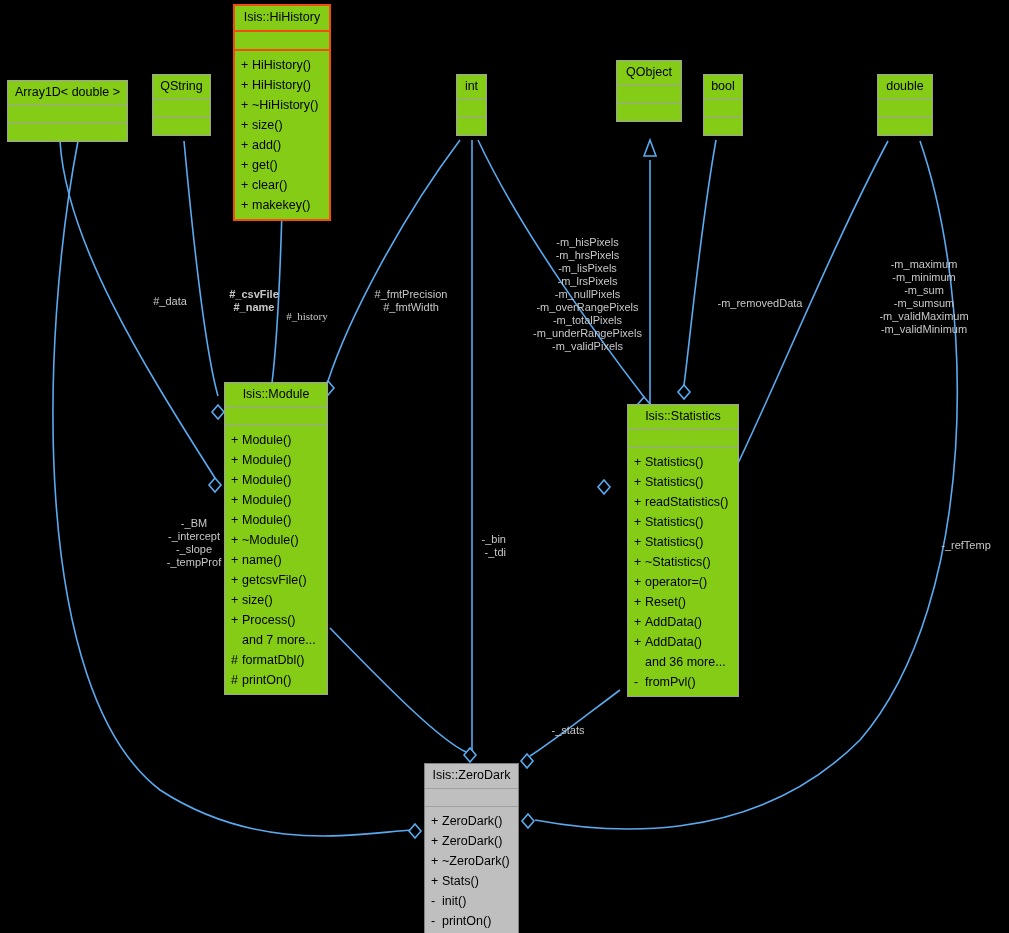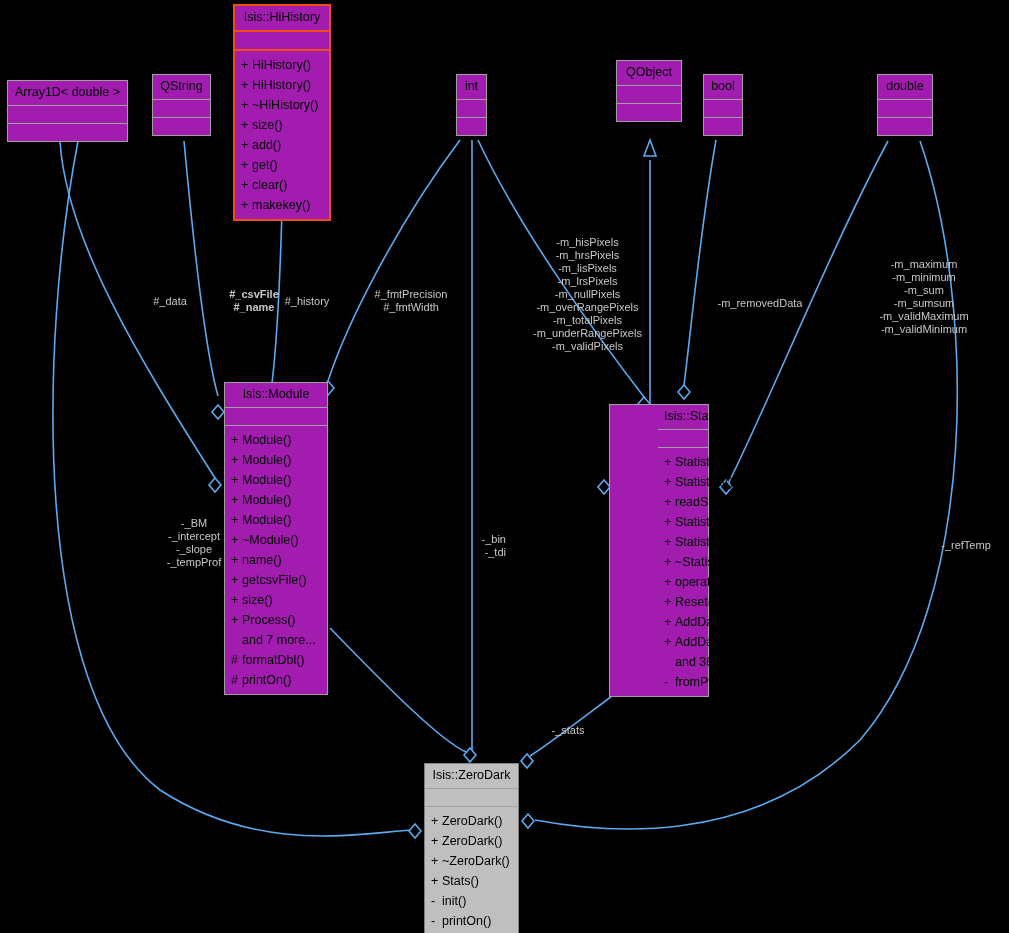--- a/index.html
+++ b/index.html
@@ -20,21 +20,21 @@
     left: 0;
     top: 0;
     width: 1009px;
     height: 933px;
     pointer-events: none;
   }
   .umlbox {
     position: absolute;
     box-sizing: border-box;
     border: 1px solid #a0a0a0;
-    background: #a21caf;
+    background: #84cc16;
     color: #000000;
     font-size: 12.5px;
     line-height: 1;
   }
   .umlbox.highlight {
     border: 2px solid #f24c12;
   }
   .umlbox.shaded {
     background: #bfbfbf;
     border: 1px solid #808080;
@@ -216,21 +216,21 @@
         <div class="member"><span class="vis">+</span><span>name()</span></div>
         <div class="member"><span class="vis">+</span><span>getcsvFile()</span></div>
         <div class="member"><span class="vis">+</span><span>size()</span></div>
         <div class="member"><span class="vis">+</span><span>Process()</span></div>
         <div class="member"><span class="vis"></span><span>and 7 more...</span></div>
         <div class="member"><span class="vis">#</span><span>formatDbl()</span></div>
         <div class="member"><span class="vis">#</span><span>printOn()</span></div>
       </div>
   </div>
 
-  <div class="umlbox" style="left:609px; top:404px; width:100px;padding-left:48px;">
+  <div class="umlbox" style="left:627px; top:404px; width:112px;">
     <div class="title">Isis::Statistics</div>
     <div class="sep"></div>
     <div class="attrs"></div>
     <div class="sep"></div>
     <div class="ops">
         <div class="member"><span class="vis">+</span><span>Statistics()</span></div>
         <div class="member"><span class="vis">+</span><span>Statistics()</span></div>
         <div class="member"><span class="vis">+</span><span>readStatistics()</span></div>
         <div class="member"><span class="vis">+</span><span>Statistics()</span></div>
         <div class="member"><span class="vis">+</span><span>Statistics()</span></div>
@@ -257,21 +257,21 @@
         <div class="member"><span class="vis">-</span><span>init()</span></div>
         <div class="member"><span class="vis">-</span><span>printOn()</span></div>
       </div>
   </div>
 
   <div class="edgelabel" style="left:140px; top:295px; width:60px;">#_data</div>
 
   <div class="edgelabel" style="left:219px; top:288px; width:70px; white-space:pre;font-weight:bold;">#_csvFile
 #_name</div>
 
-  <div class="edgelabel" style="left:276px; top:295px; width:62px;">#_history</div>
+  <div class="edgelabel" style="left:276px; top:310px; width:62px;font-family:Liberation Serif, serif;">#_history</div>
 
   <div class="edgelabel" style="left:352px; top:288px; width:118px; white-space:pre;">#_fmtPrecision
 #_fmtWidth</div>
 
   <div class="edgelabel" style="left:505px; top:236px; width:165px; white-space:pre;">-m_hisPixels
 -m_hrsPixels
 -m_lisPixels
 -m_lrsPixels
 -m_nullPixels
 -m_overRangePixels

